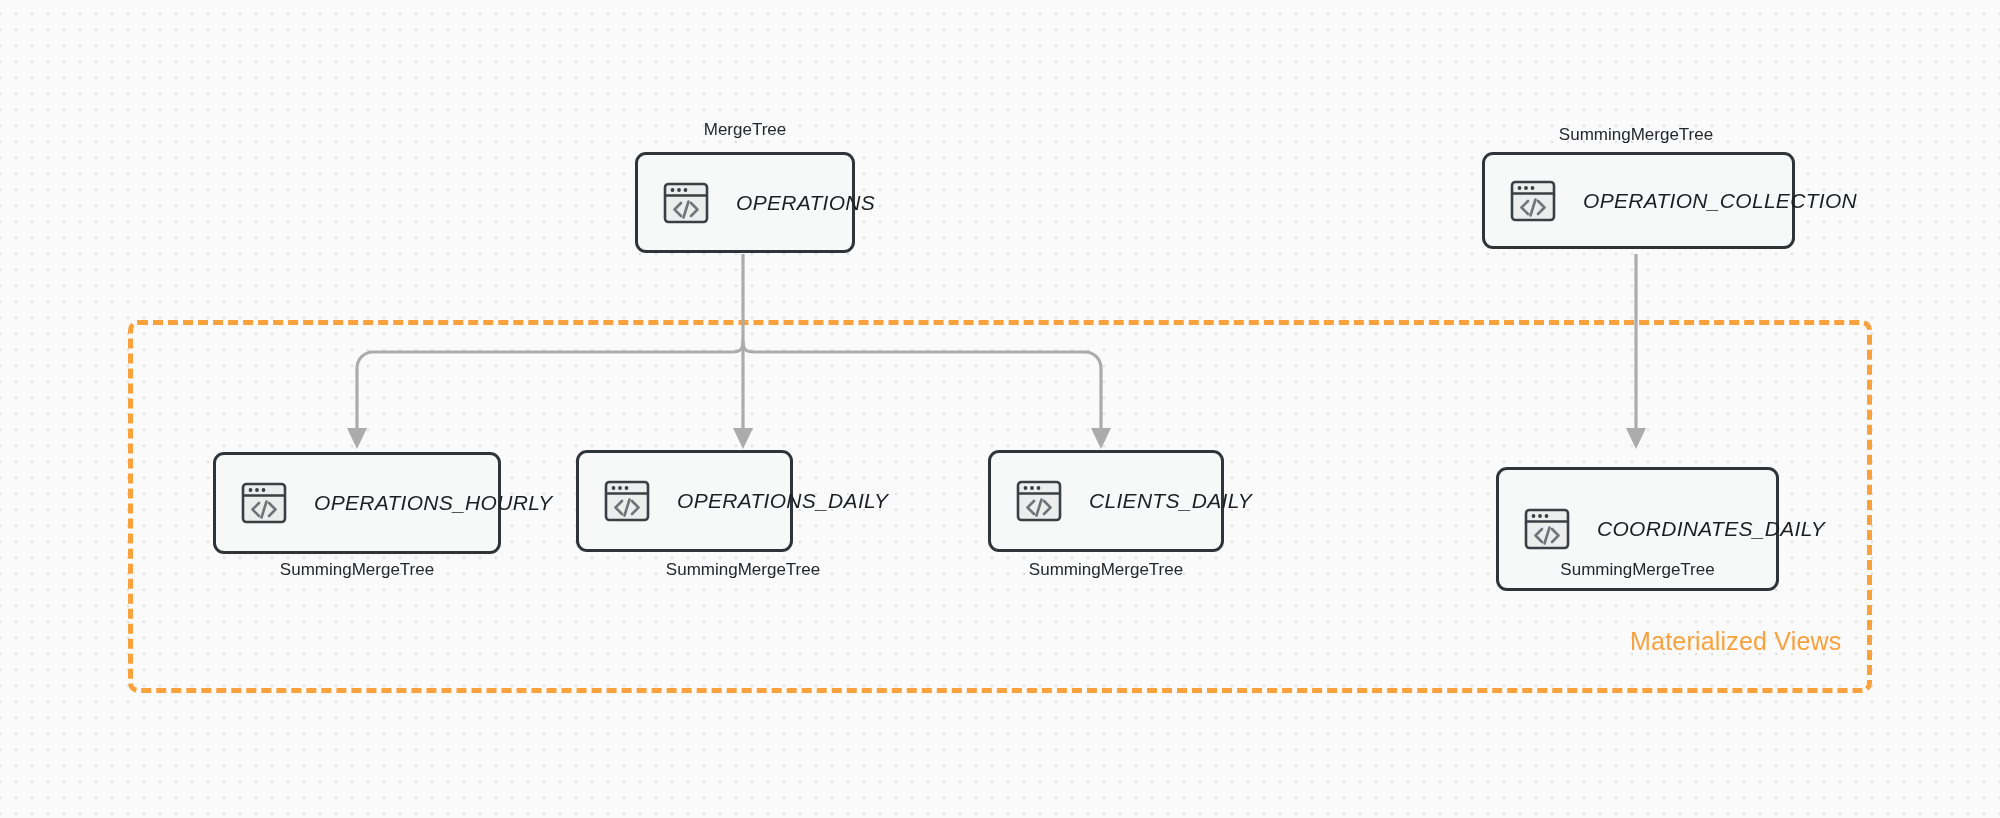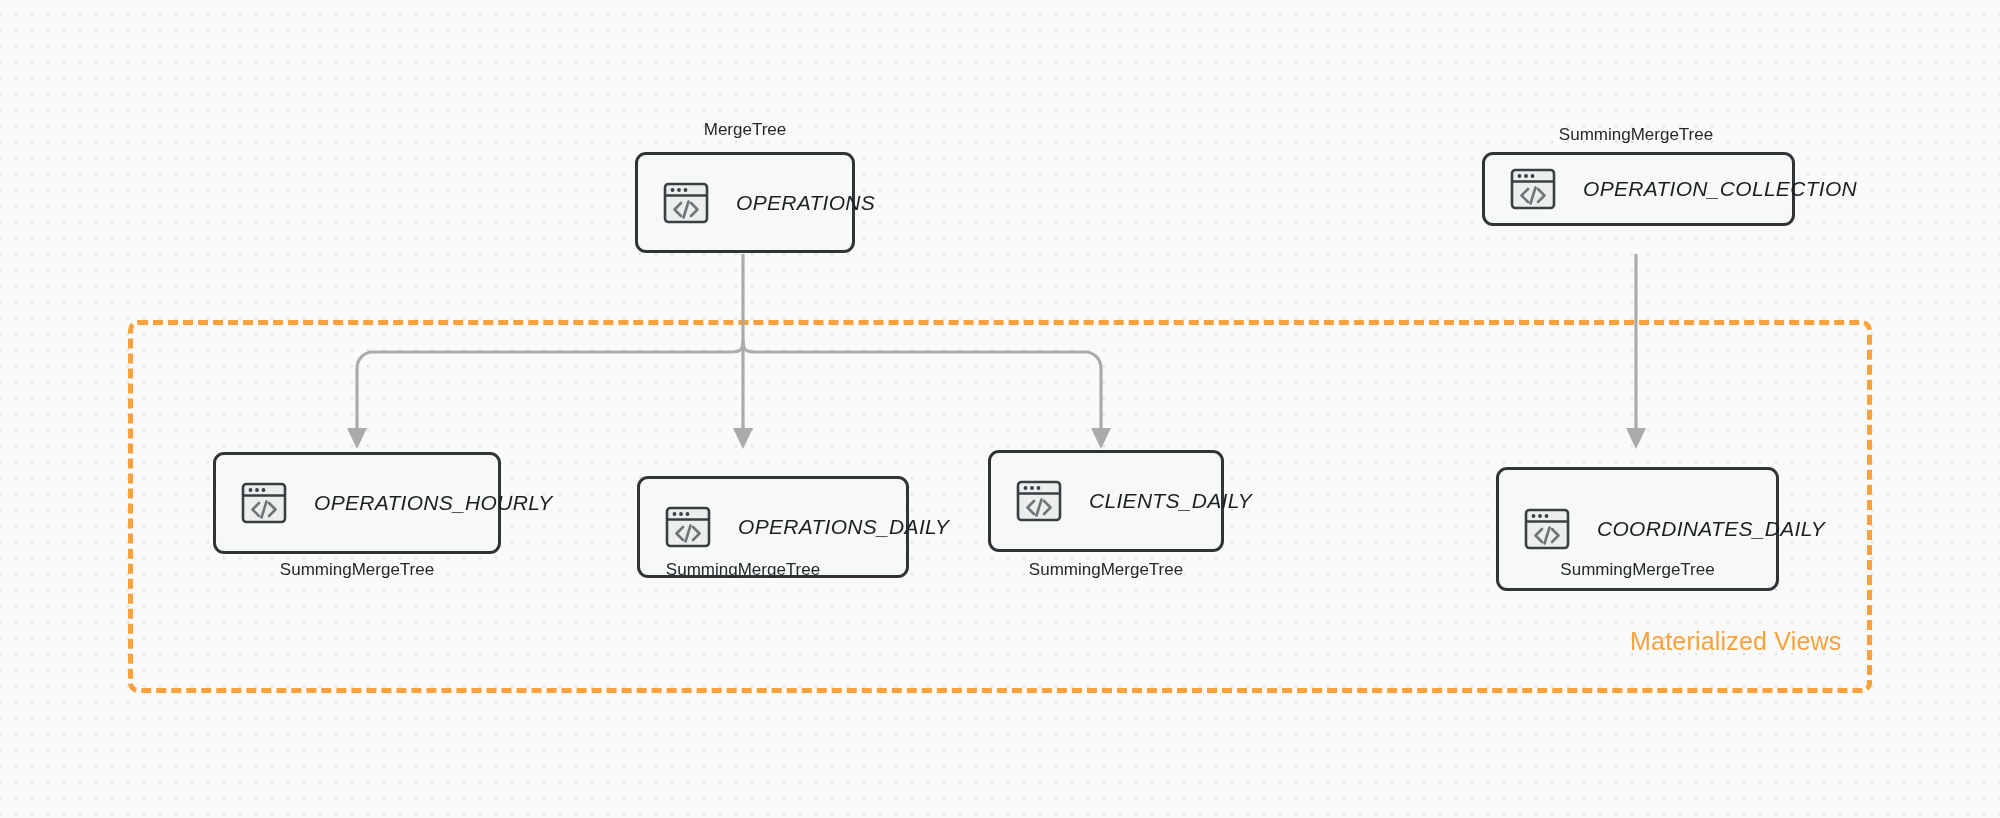--- a/index.html
+++ b/index.html
@@ -121,21 +121,21 @@
       <circle cx="10.5" cy="11" r="1.9" fill="#3a3f43"></circle>
       <circle cx="17" cy="11" r="1.9" fill="#3a3f43"></circle>
       <circle cx="23.5" cy="11" r="1.9" fill="#3a3f43"></circle>
       <path d="M 19 24 L 12.5 30.5 L 19 37" fill="none" stroke="#6e7478" stroke-width="2.6" stroke-linecap="round" stroke-linejoin="round"></path>
       <path d="M 29 24 L 35.5 30.5 L 29 37" fill="none" stroke="#6e7478" stroke-width="2.6" stroke-linecap="round" stroke-linejoin="round"></path>
       <line x1="26.5" y1="22.5" x2="21.5" y2="38.5" stroke="#6e7478" stroke-width="2.6" stroke-linecap="round"></line>
     </svg>
     <span class="node-title">OPERATIONS</span>
   </div>
 
-  <div class="node" style="left:1482px; top:152px; width:313px; height:74px;">
+  <div class="node" style="left:1482px; top:152px; width:313px; height:97px;">
     <svg class="node-icon" viewBox="0 0 48 48">
       <rect x="3" y="5" width="42" height="38" rx="3.5" fill="#eceded" stroke="#3a3f43" stroke-width="2.6"></rect>
       <line x1="3" y1="16.5" x2="45" y2="16.5" stroke="#3a3f43" stroke-width="2.4"></line>
       <circle cx="10.5" cy="11" r="1.9" fill="#3a3f43"></circle>
       <circle cx="17" cy="11" r="1.9" fill="#3a3f43"></circle>
       <circle cx="23.5" cy="11" r="1.9" fill="#3a3f43"></circle>
       <path d="M 19 24 L 12.5 30.5 L 19 37" fill="none" stroke="#6e7478" stroke-width="2.6" stroke-linecap="round" stroke-linejoin="round"></path>
       <path d="M 29 24 L 35.5 30.5 L 29 37" fill="none" stroke="#6e7478" stroke-width="2.6" stroke-linecap="round" stroke-linejoin="round"></path>
       <line x1="26.5" y1="22.5" x2="21.5" y2="38.5" stroke="#6e7478" stroke-width="2.6" stroke-linecap="round"></line>
     </svg>
@@ -150,21 +150,21 @@
       <circle cx="17" cy="11" r="1.9" fill="#3a3f43"></circle>
       <circle cx="23.5" cy="11" r="1.9" fill="#3a3f43"></circle>
       <path d="M 19 24 L 12.5 30.5 L 19 37" fill="none" stroke="#6e7478" stroke-width="2.6" stroke-linecap="round" stroke-linejoin="round"></path>
       <path d="M 29 24 L 35.5 30.5 L 29 37" fill="none" stroke="#6e7478" stroke-width="2.6" stroke-linecap="round" stroke-linejoin="round"></path>
       <line x1="26.5" y1="22.5" x2="21.5" y2="38.5" stroke="#6e7478" stroke-width="2.6" stroke-linecap="round"></line>
     </svg>
     <span class="node-title">OPERATIONS_HOURLY</span>
   </div>
   <div class="engine-label" style="left:213px; top:560px; width:288px;">SummingMergeTree</div>
 
-  <div class="node" style="left:637px; top:450px; width:272px; height:102px;margin-top:26px;">
+  <div class="node" style="left:576px; top:450px; width:217px; height:102px;">
     <svg class="node-icon" viewBox="0 0 48 48">
       <rect x="3" y="5" width="42" height="38" rx="3.5" fill="#eceded" stroke="#3a3f43" stroke-width="2.6"></rect>
       <line x1="3" y1="16.5" x2="45" y2="16.5" stroke="#3a3f43" stroke-width="2.4"></line>
       <circle cx="10.5" cy="11" r="1.9" fill="#3a3f43"></circle>
       <circle cx="17" cy="11" r="1.9" fill="#3a3f43"></circle>
       <circle cx="23.5" cy="11" r="1.9" fill="#3a3f43"></circle>
       <path d="M 19 24 L 12.5 30.5 L 19 37" fill="none" stroke="#6e7478" stroke-width="2.6" stroke-linecap="round" stroke-linejoin="round"></path>
       <path d="M 29 24 L 35.5 30.5 L 29 37" fill="none" stroke="#6e7478" stroke-width="2.6" stroke-linecap="round" stroke-linejoin="round"></path>
       <line x1="26.5" y1="22.5" x2="21.5" y2="38.5" stroke="#6e7478" stroke-width="2.6" stroke-linecap="round"></line>
     </svg>

